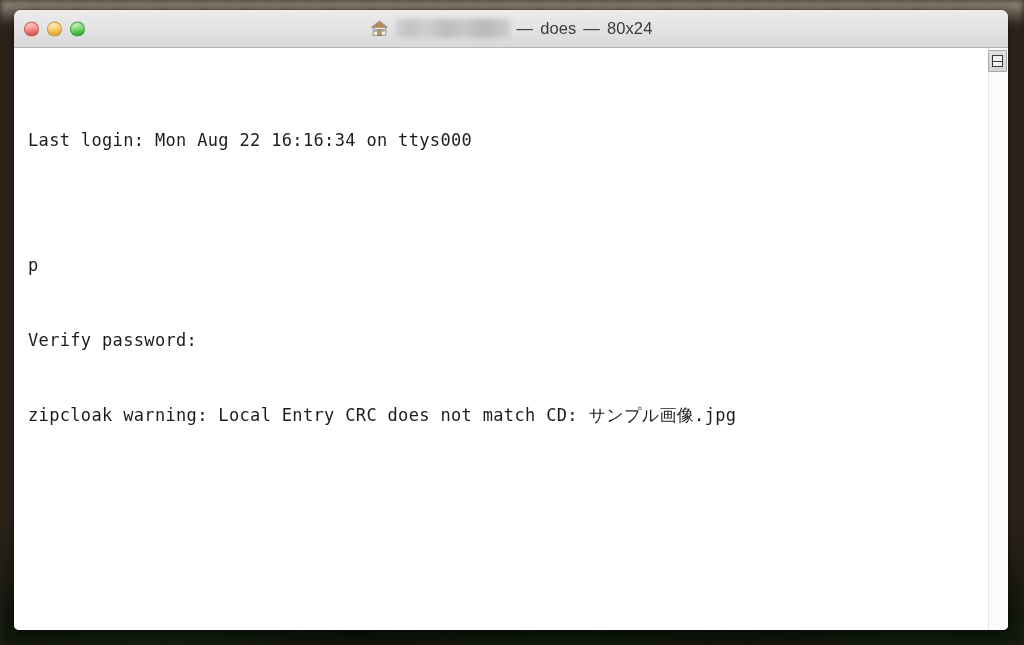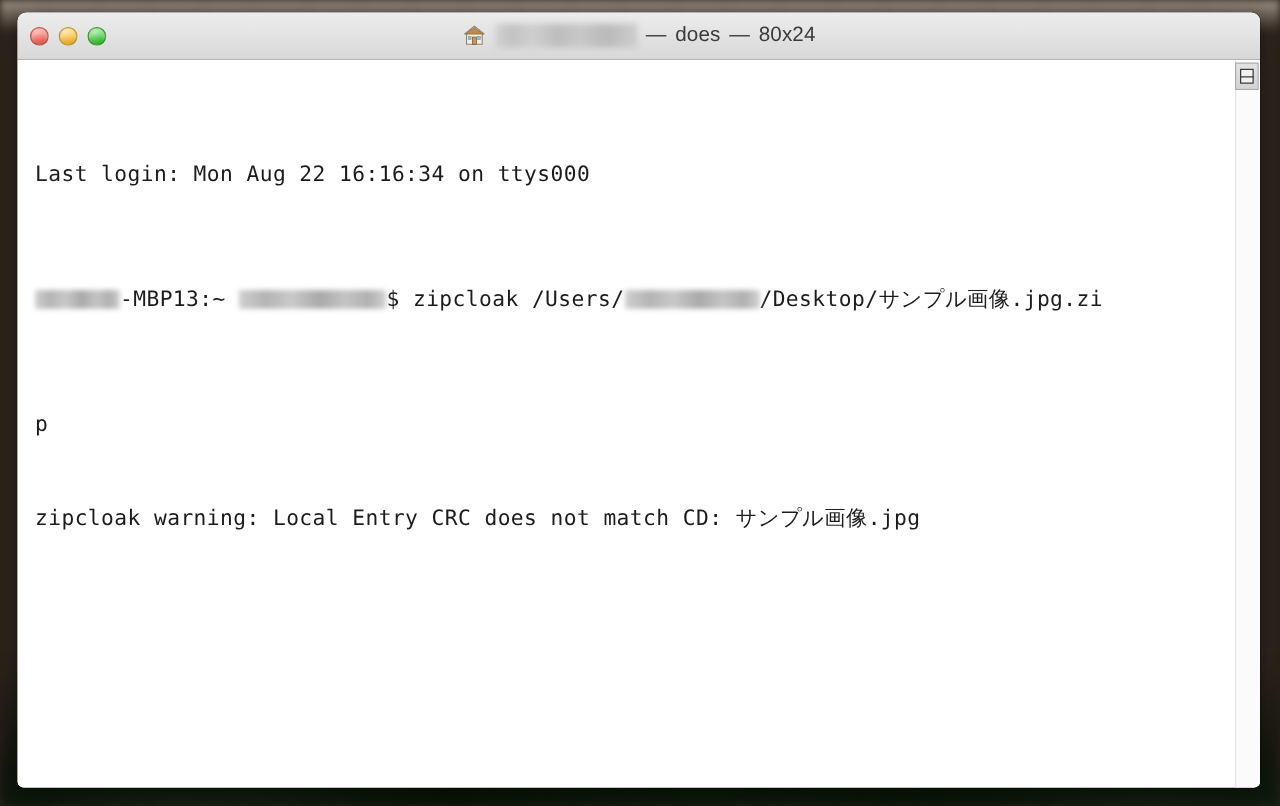--- a/index.html
+++ b/index.html
@@ -235,23 +235,23 @@
       <span>80x24</span>
     </div>
   </div>
 
   <div id="terminal-body">
 
     <div id="terminal-text">
 
       <span class="line">Last login: Mon Aug 22 16:16:34 on ttys000</span>
 
-      <span class="line"><span class="redact-inline r-host"></span><span>-MBP13:~ </span><span class="redact-inline r-user"></span><span>$ zipcloak /Users/</span><span class="redact-inline r-path"></span><span>/Desktop/サンプル画像.jpg.zi</span></span>
 
       <span class="line">p</span>
+      <span class="line">Verify password:</span>
       <span class="line">zipcloak warning: Local Entry CRC does not match CD: サンプル画像.jpg</span>
       
       
       
 
       
 
     </div>
 
     <div id="scroll-track">

